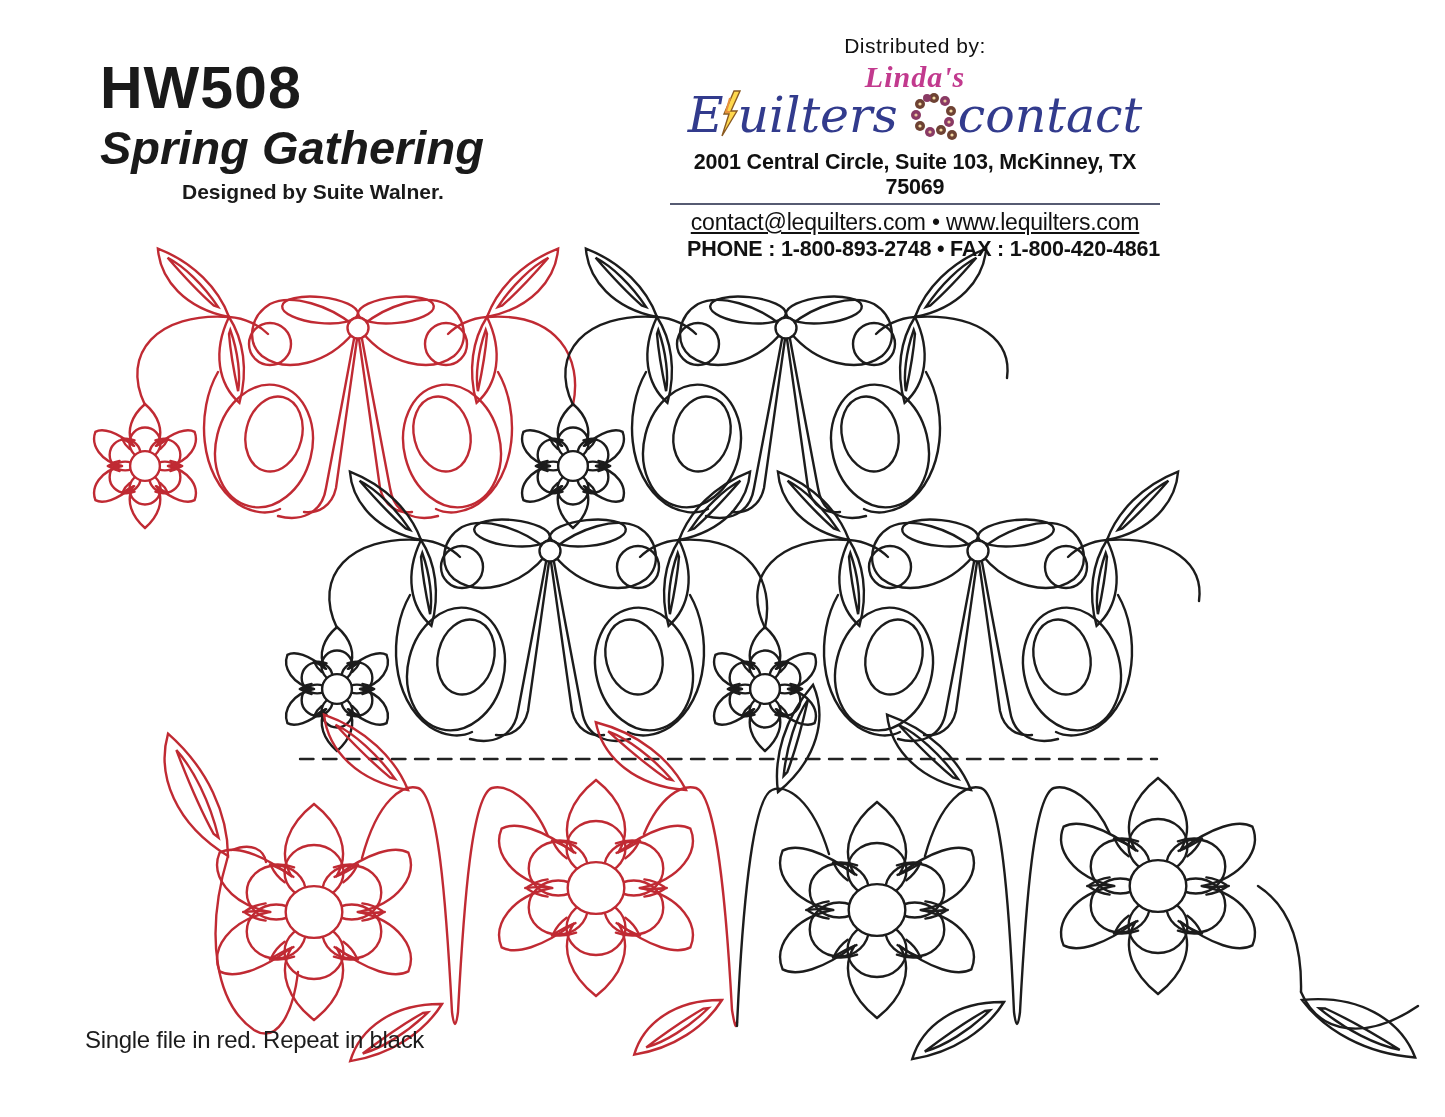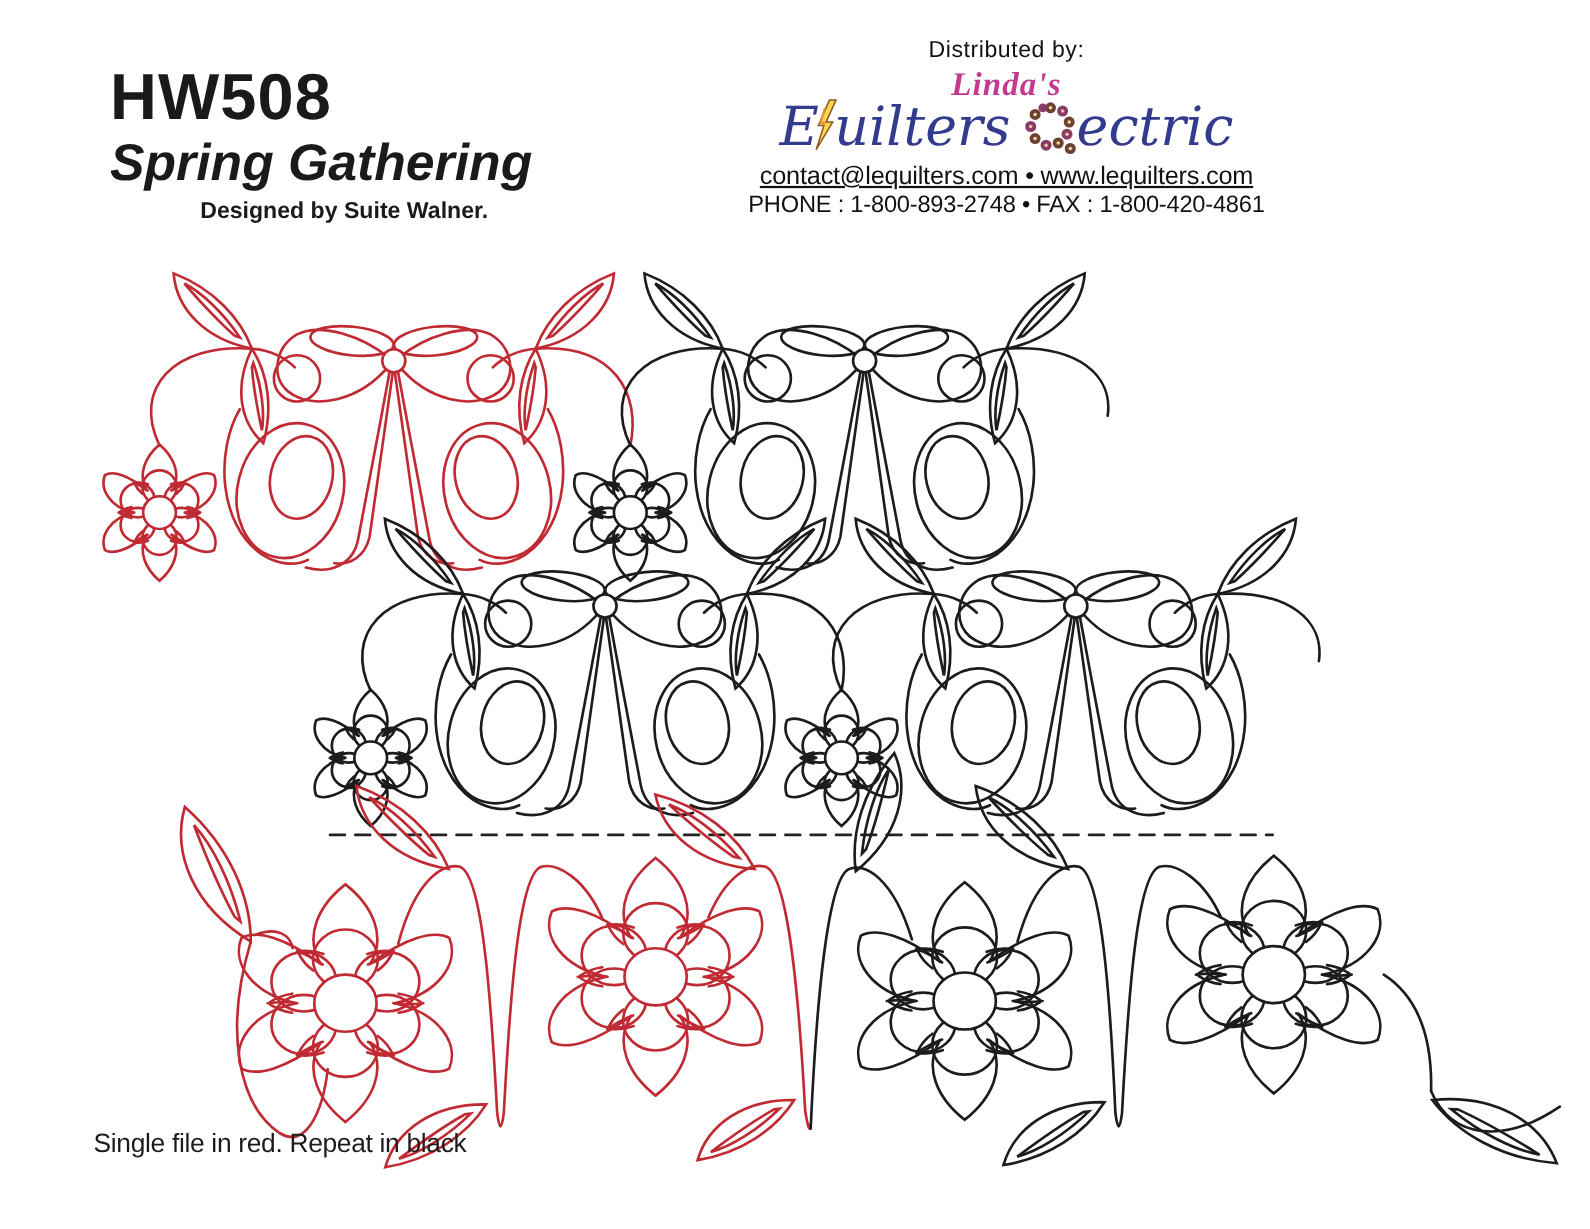--- a/index.html
+++ b/index.html
@@ -19,21 +19,21 @@
   .designer{font-size:21px;font-weight:bold;margin-top:6px;margin-left:82px;}
   
   #hdr-right{left:670px;top:34px;width:490px;text-align:center;color:#111;}
   .distributed{font-size:21px;letter-spacing:0.5px;}
   .logo-lindas{font-family:Liberation Serif, serif;font-style:italic;font-weight:bold;font-size:30px;line-height:1.0;margin-top:4px;letter-spacing:1px;}
   .logo-main{font-family:"DejaVu Serif",serif;font-style:italic;font-size:49px;line-height:1.0;margin-top:-2px;white-space:nowrap;}
   .logo-main svg{vertical-align:-6px;}
   .addr-wrap{margin-top:8px;}
   .address{display:inline-block;font-size:21.5px;font-weight:bold;letter-spacing:-0.2px;border-bottom:2px solid #565b72;padding:0 6px 3px 6px;}
   .contact{font-size:23px;margin-top:4px;letter-spacing:-0.2px;text-decoration:underline;}
-  .phone{font-size:21.5px;font-weight:normal;margin-top:1px;letter-spacing:-0.2px;}
+  .phone{font-size:21.5px;font-weight:bold;margin-top:1px;letter-spacing:-0.2px;text-align:right;}
   
   #footer-note{left:85px;top:1026px;font-size:24px;color:#1c1c1c;letter-spacing:-0.3px;}
   
   #pattern-svg{left:0;top:0;}
   #pattern-svg path,#pattern-svg circle,#pattern-svg ellipse,#pattern-svg line{
     stroke:currentColor;fill:none;stroke-width:2.4;stroke-linecap:round;vector-effect:non-scaling-stroke;
   }
   #pattern-svg .fillw{fill:#ffffff;}
   .ink-red{color:var(--pattern-red,#c02a33);}
   .ink-black{color:var(--pattern-black,#1c1c1c);}
@@ -191,19 +191,22 @@
           <circle cx="41" cy="21" r="1.6" fill="#f3d9a4"></circle>
         <circle cx="31" cy="40" r="1.6" fill="#f3d9a4"></circle>
           <circle cx="10" cy="36" r="1.6" fill="#f3d9a4"></circle>
         <circle cx="10" cy="14" r="1.6" fill="#f3d9a4"></circle>
           <circle cx="42" cy="45" r="1.6" fill="#f3d9a4"></circle>
         <circle cx="35" cy="11" r="1.6" fill="#e8c79a"></circle>
           <circle cx="39" cy="32" r="1.6" fill="#e8c79a"></circle>
         <circle cx="20" cy="42" r="1.6" fill="#e8c79a"></circle>
           <circle cx="6" cy="25" r="1.6" fill="#e8c79a"></circle>
       </g>
-    </svg><span>ectric</span>
+    </svg><span>contact</span>
+  </div>
+  <div class="addr-wrap">
+    <span class="address">2001 Central Circle, Suite 103, McKinney, TX 75069</span>
   </div>
   <div class="contact">contact@lequilters.com • www.lequilters.com</div>
   <div class="phone">PHONE : 1-800-893-2748 • FAX : 1-800-420-4861</div>
 </div>
 
 <div id="footer-note" class="abs">Single file in red. Repeat in black</div>
 
 </body></html>

